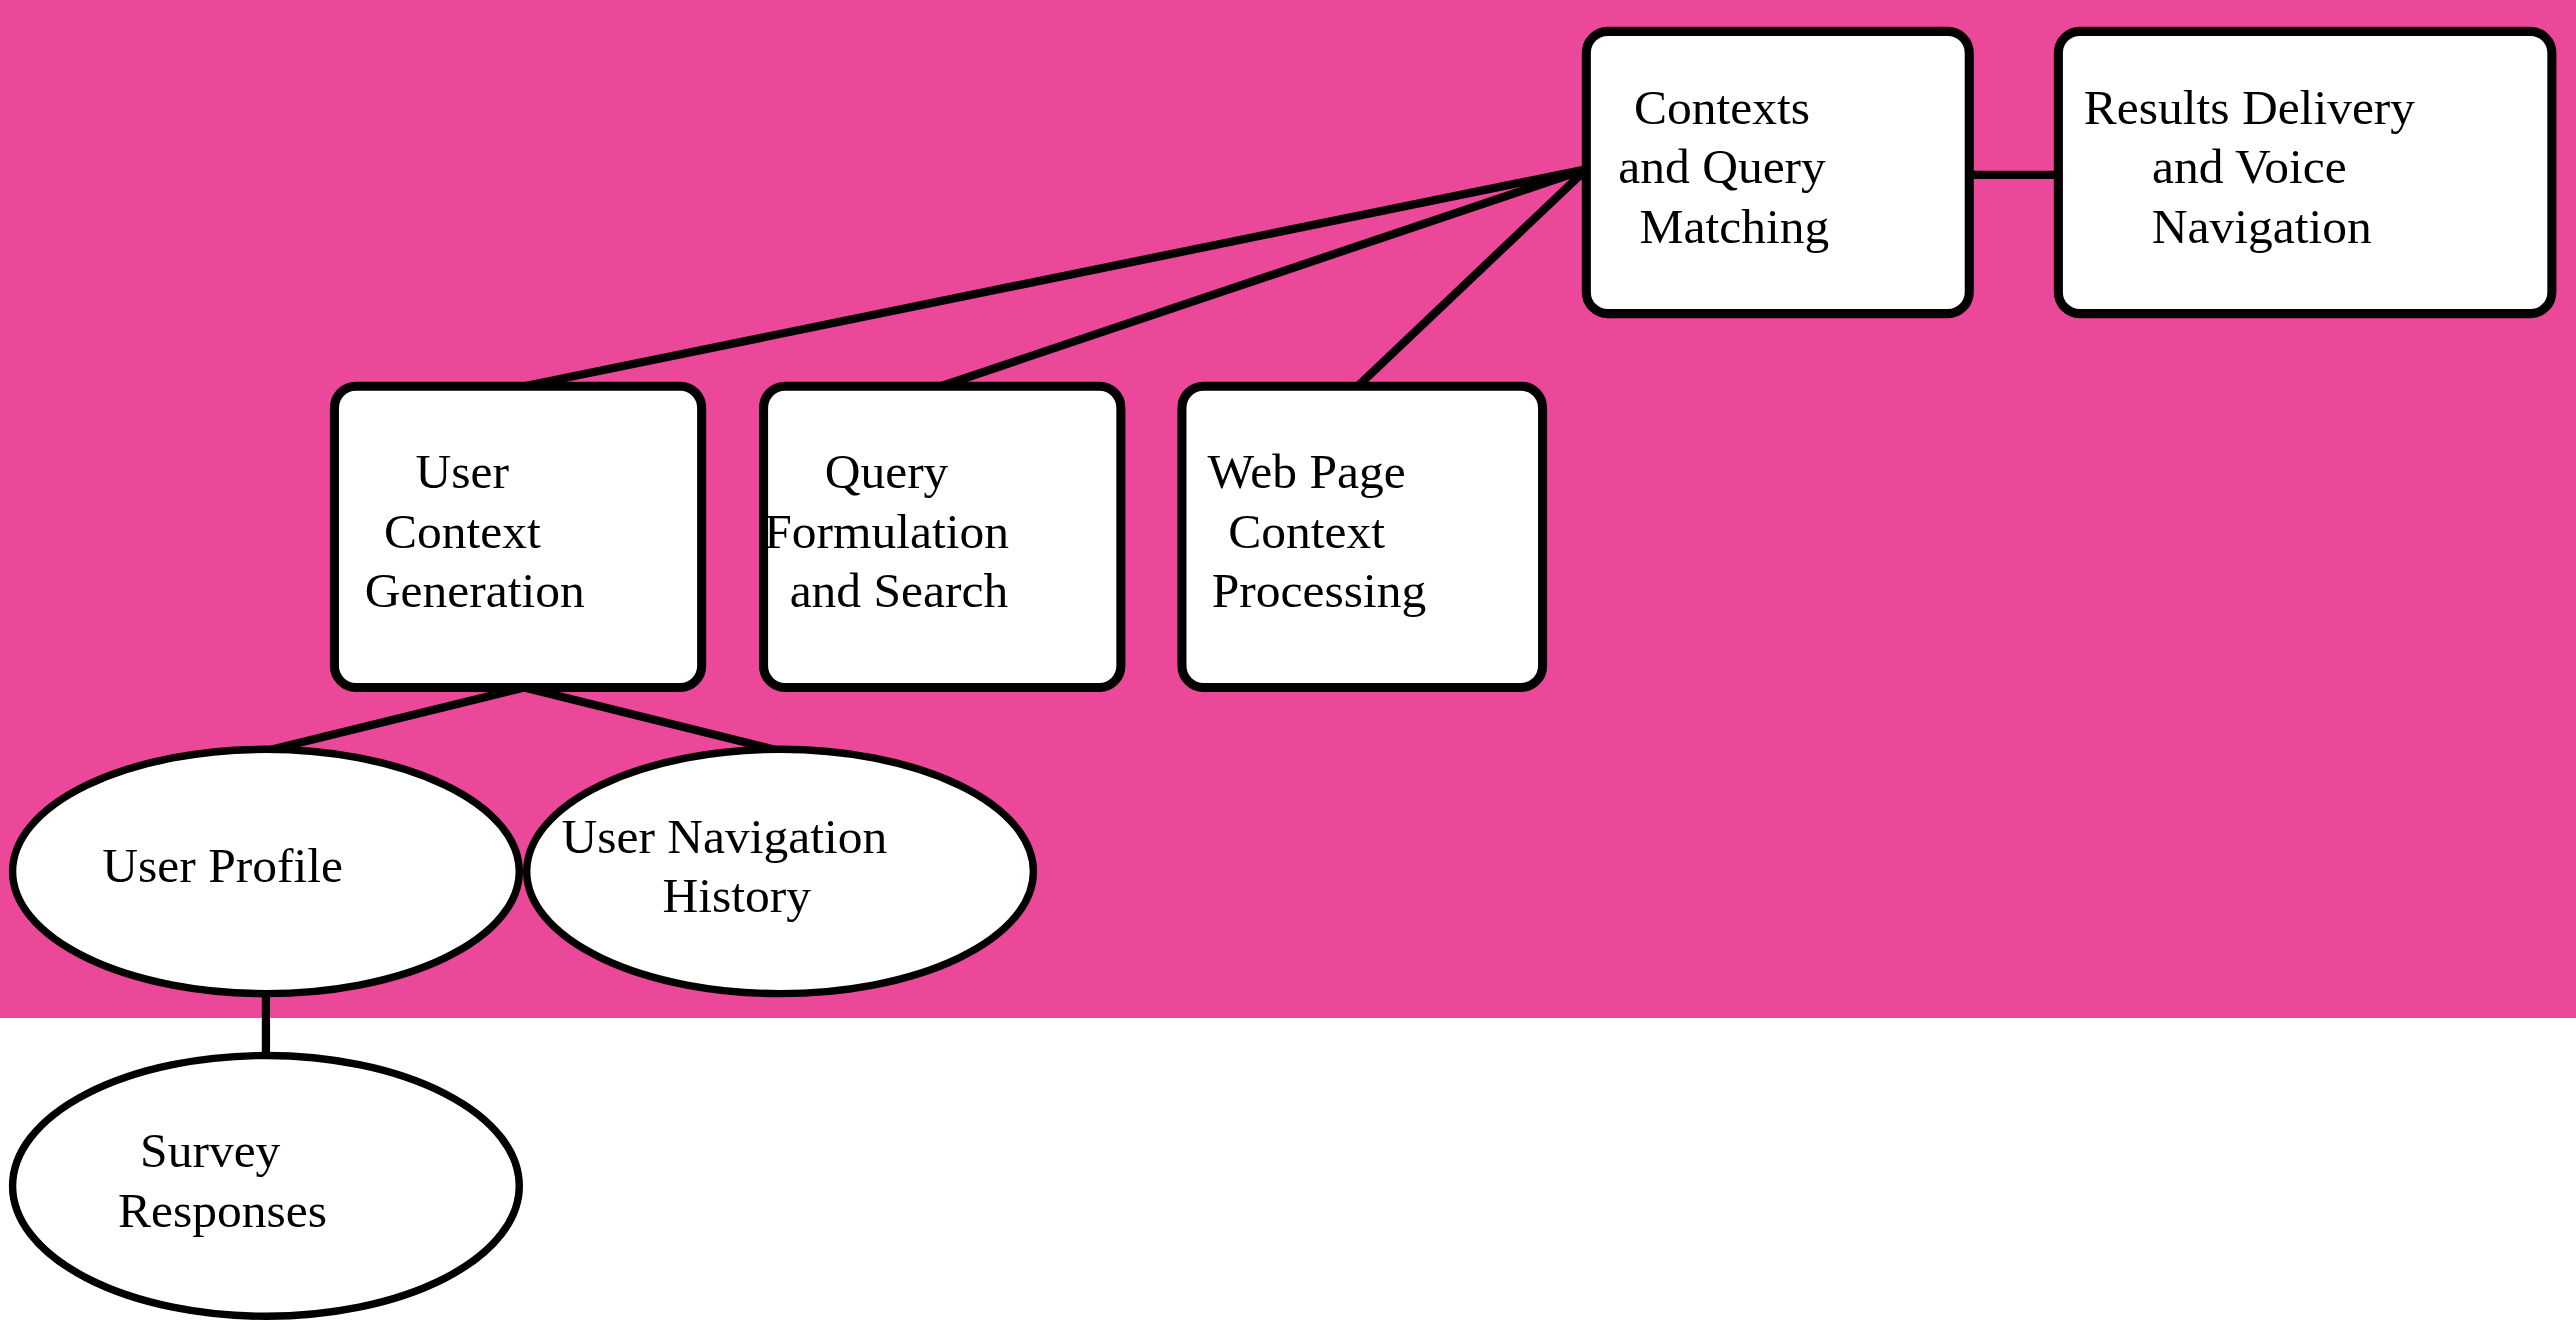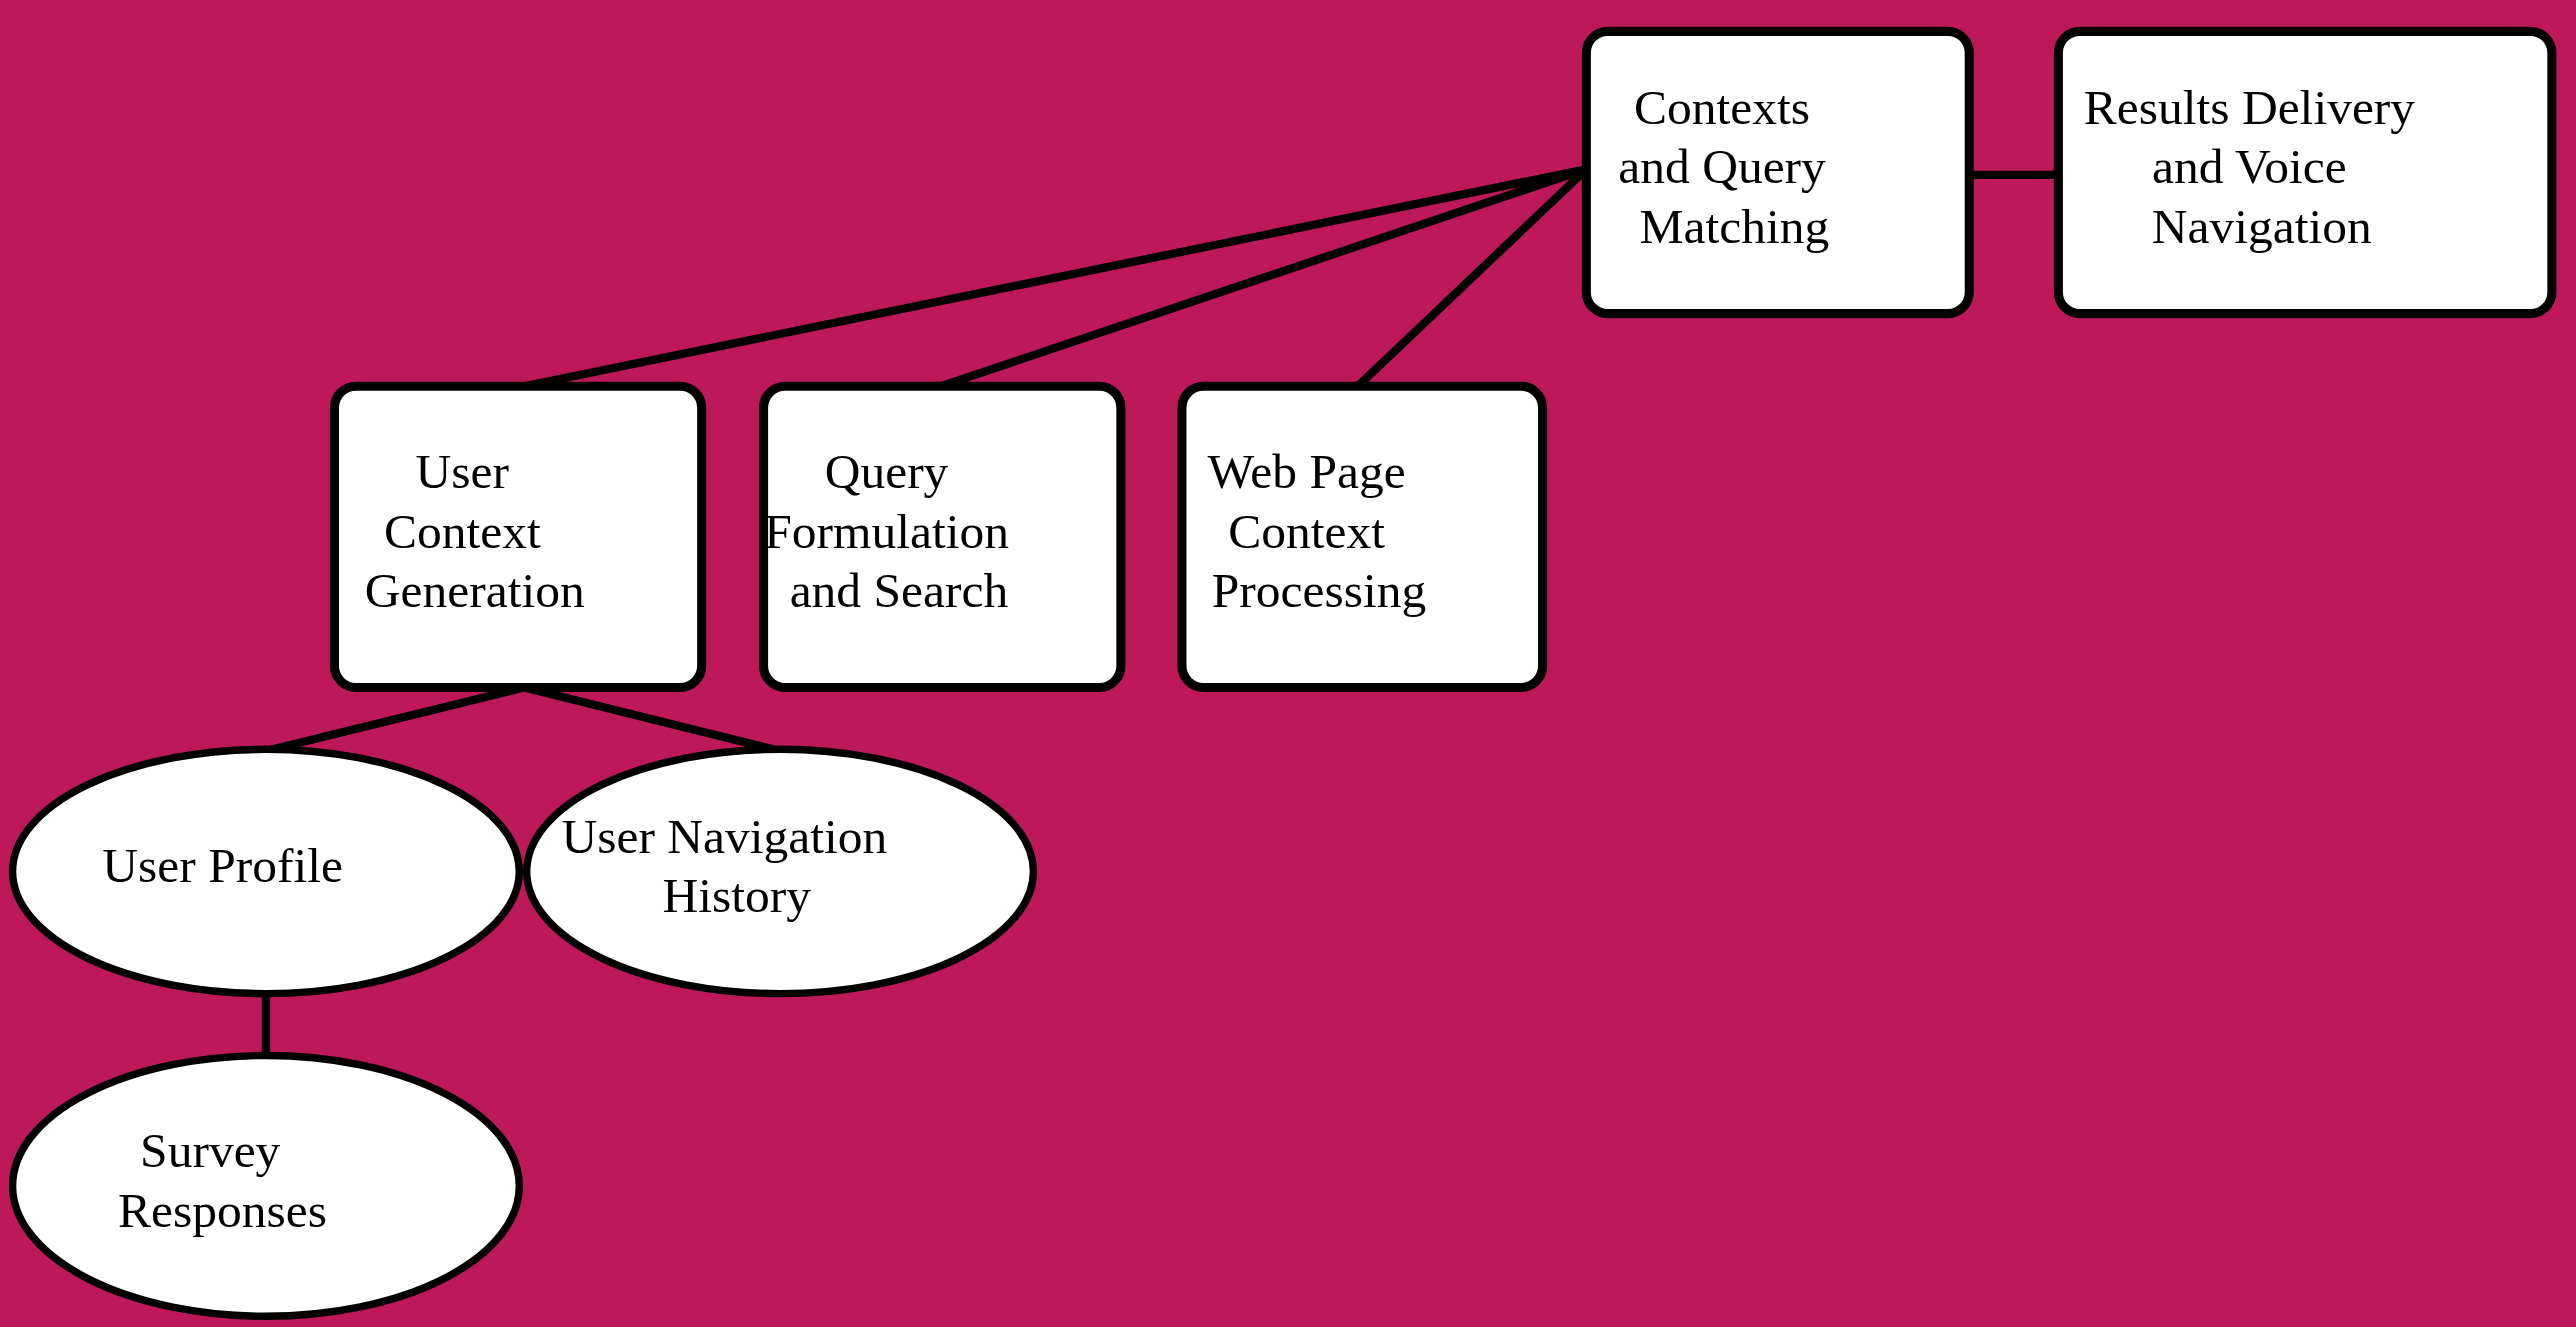--- a/index.html
+++ b/index.html
@@ -9,22 +9,22 @@
   }
   body {
     width: 2576px;
     height: 1327px;
     font-family: "Liberation Serif", "DejaVu Serif", serif;
     overflow: hidden;
   }
   #diagram-root {
     position: relative;
     width: 2576px;
-    height: 1327px;
-    background: #be185d;
+    height: 1018px;
+    background: #ec4899;
   }
   svg.diagram {
     display: block;
     width: 2576px;
     height: 1327px;
   }
   .node-shape {
     fill: #ffffff;
     stroke: #000000;
   }

